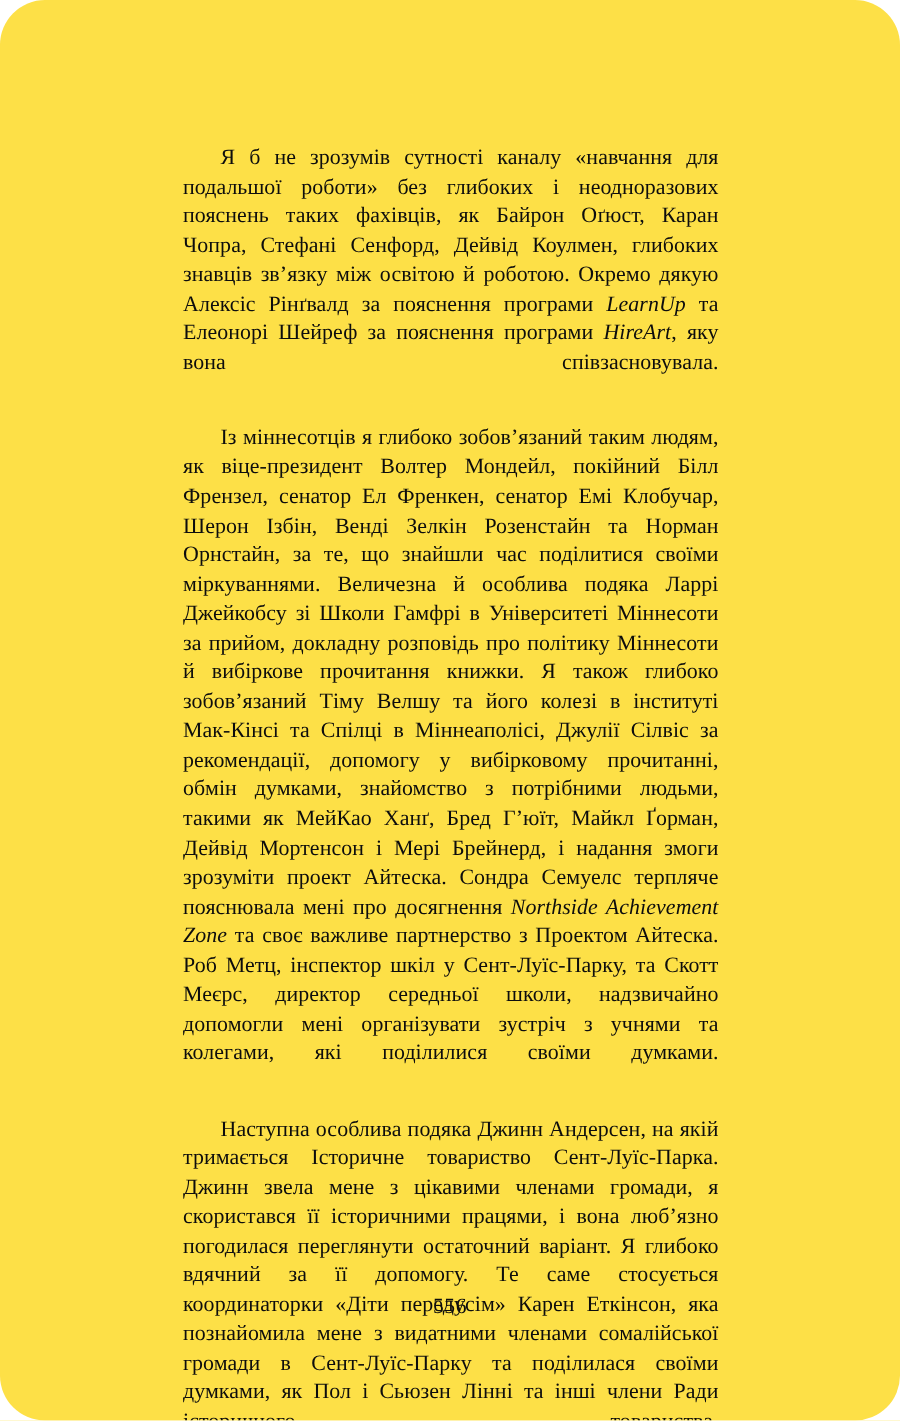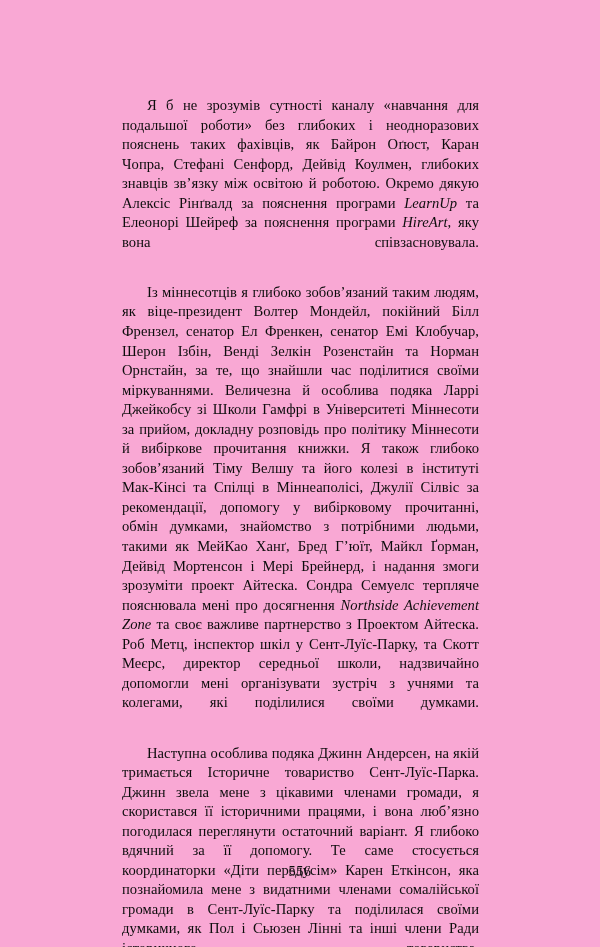--- a/index.html
+++ b/index.html
@@ -57,21 +57,21 @@
     top: 862px;
     text-align: center;
     font-size: 14.4px;
     line-height: 18px;
     letter-spacing: 0.4px;
   }
 </style>
 </head>
 <body style="color: rgb(13, 13, 13);">
 
-<div class="page" style="background: #f9a8d4;">
+<div class="page" style="background: #fde047; border-radius: 30px;">
 
   <div class="text-block">
     <p class="para">Я б не зрозумів сутності каналу «навчання для подальшої роботи» без глибоких і неодноразових пояснень таких фахівців, як Байрон Оґюст, Каран Чопра, Стефані Сенфорд, Дейвід Коулмен, глибоких знавців зв’язку між освітою й роботою. Окремо дякую Алексіс Рінґвалд за пояснення програми <span class="ital">LearnUp</span> та Елеонорі Шейреф за пояснення програми <span class="ital">HireArt</span>, яку вона співзасновувала.</p>
     <p class="para">Із міннесотців я глибоко зобов’язаний таким людям, як віце-президент Волтер Мондейл, покійний Білл Френзел, сенатор Ел Френкен, сенатор Емі Клобучар, Шерон Ізбін, Венді Зелкін Розенстайн та Норман Орнстайн, за те, що знайшли час поділитися своїми міркуваннями. Величезна й особлива подяка Ларрі Джейкобсу зі Школи Гамфрі в Університеті Міннесоти за прийом, докладну розповідь про політику Міннесоти й вибіркове прочитання книжки. Я також глибоко зобов’язаний Тіму Велшу та його колезі в інституті Мак-Кінсі та Спілці в Міннеаполісі, Джулії Сілвіс за рекомендації, допомогу у вибірковому прочитанні, обмін думками, знайомство з потрібними людьми, такими як МейКао Ханґ, Бред Г’юїт, Майкл Ґорман, Дейвід Мортенсон і Мері Брейнерд, і надання змоги зрозуміти проект Айтеска. Сондра Семуелс терпляче пояснювала мені про досягнення <span class="ital">Northside Achievement Zone</span> та своє важливе партнерство з Проектом Айтеска. Роб Метц, інспектор шкіл у Сент-Луїс-Парку, та Скотт Меєрс, директор середньої школи, надзвичайно допомогли мені організувати зустріч з учнями та колегами, які поділилися своїми думками.</p>
     <p class="para">Наступна особлива подяка Джинн Андерсен, на якій тримається Історичне товариство Сент-Луїс-Парка. Джинн звела мене з цікавими членами громади, я скористався її історичними працями, і вона люб’язно погодилася переглянути остаточний варіант. Я глибоко вдячний за її допомогу. Те саме стосується координаторки «Діти передусім» Карен Еткінсон, яка познайомила мене з видатними членами сомалійської громади в Сент-Луїс-Парку та поділилася своїми думками, як Пол і Сьюзен Лінні та інші члени Ради історичного товариства.</p>
 
   </div>
 
   <div class="folio">556</div>
 

